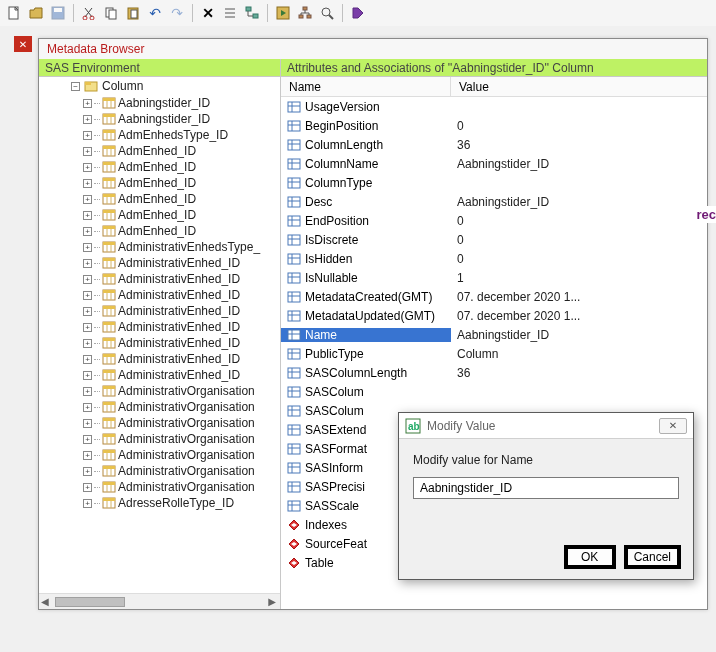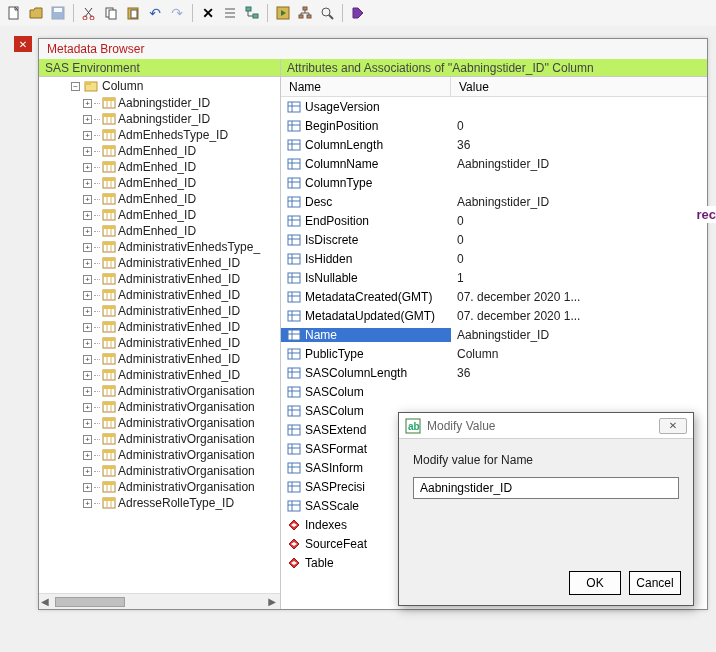--- a/index.html
+++ b/index.html
@@ -171,21 +171,21 @@
     width:14px; height:14px; display:inline-block;
   }
   .selected {
     background:#3874d1;
     color:#fff !important;
   }
   .selected .attr-name-text { color:#fff; }
   .dialog {
     position:absolute;
     top:412px; left:398px;
-    width:296px; height:194px;
+    width:296px; height:168px;
     background:#f0f0f0;
     border:1px solid #5a5a5a;
     box-shadow:2px 3px 10px rgba(0,0,0,0.35);
   }
   .dialog-titlebar {
     height:26px;
     display:flex; align-items:center;
     padding:0 6px;
     gap:6px;
     background:#fff;
@@ -223,21 +223,21 @@
     font-size:12px;
   }
   .dialog-buttons {
     position:absolute;
     bottom:10px; right:12px;
     display:flex; gap:8px;
   }
   .dialog-buttons button {
     height:24px;
     min-width:52px;
-    border:1px solid #000000;
+    border:4px solid #000000;
     background:#fdfdfd;
     font-family:inherit;
     font-size:12px;
     cursor:default;
   }
   .red-hint {
     position:absolute;
     top:206px; right:0;
     color:#701a75;
     font-weight:bold;

